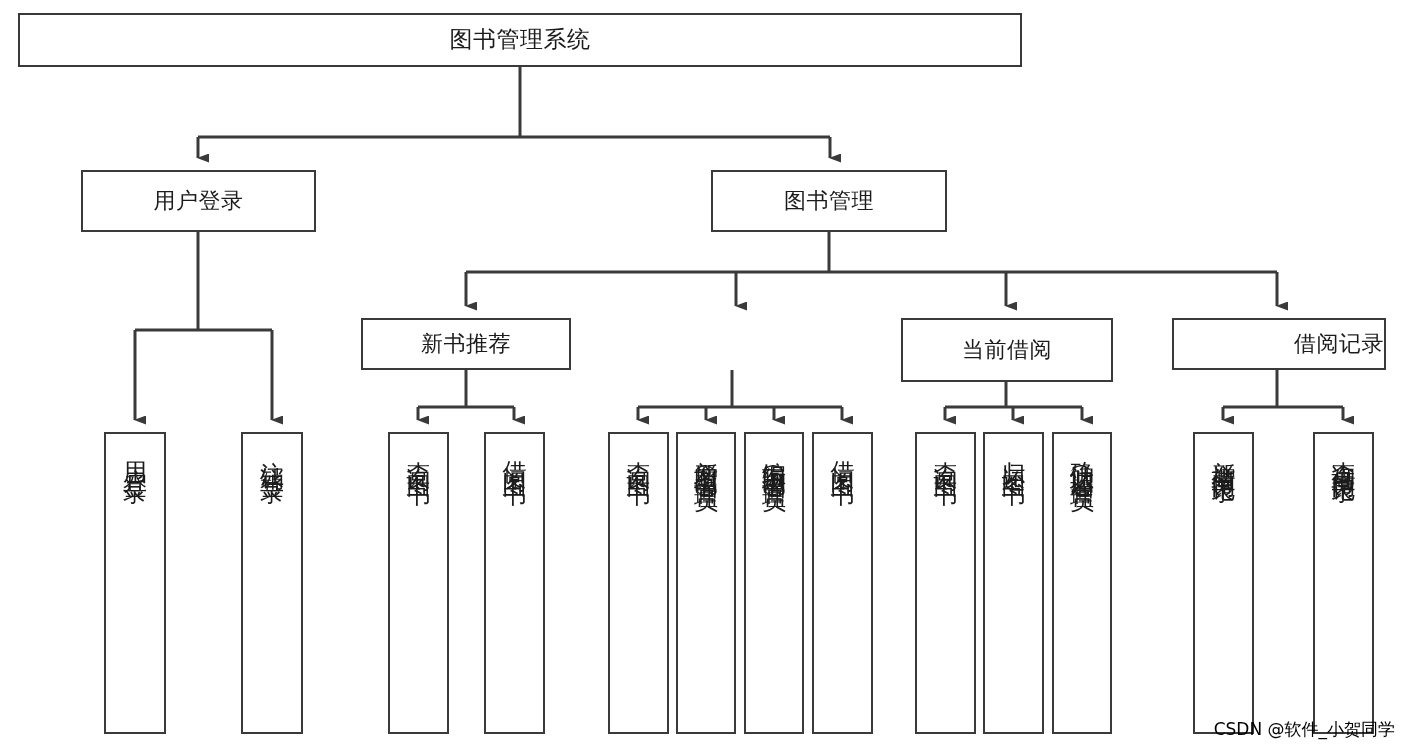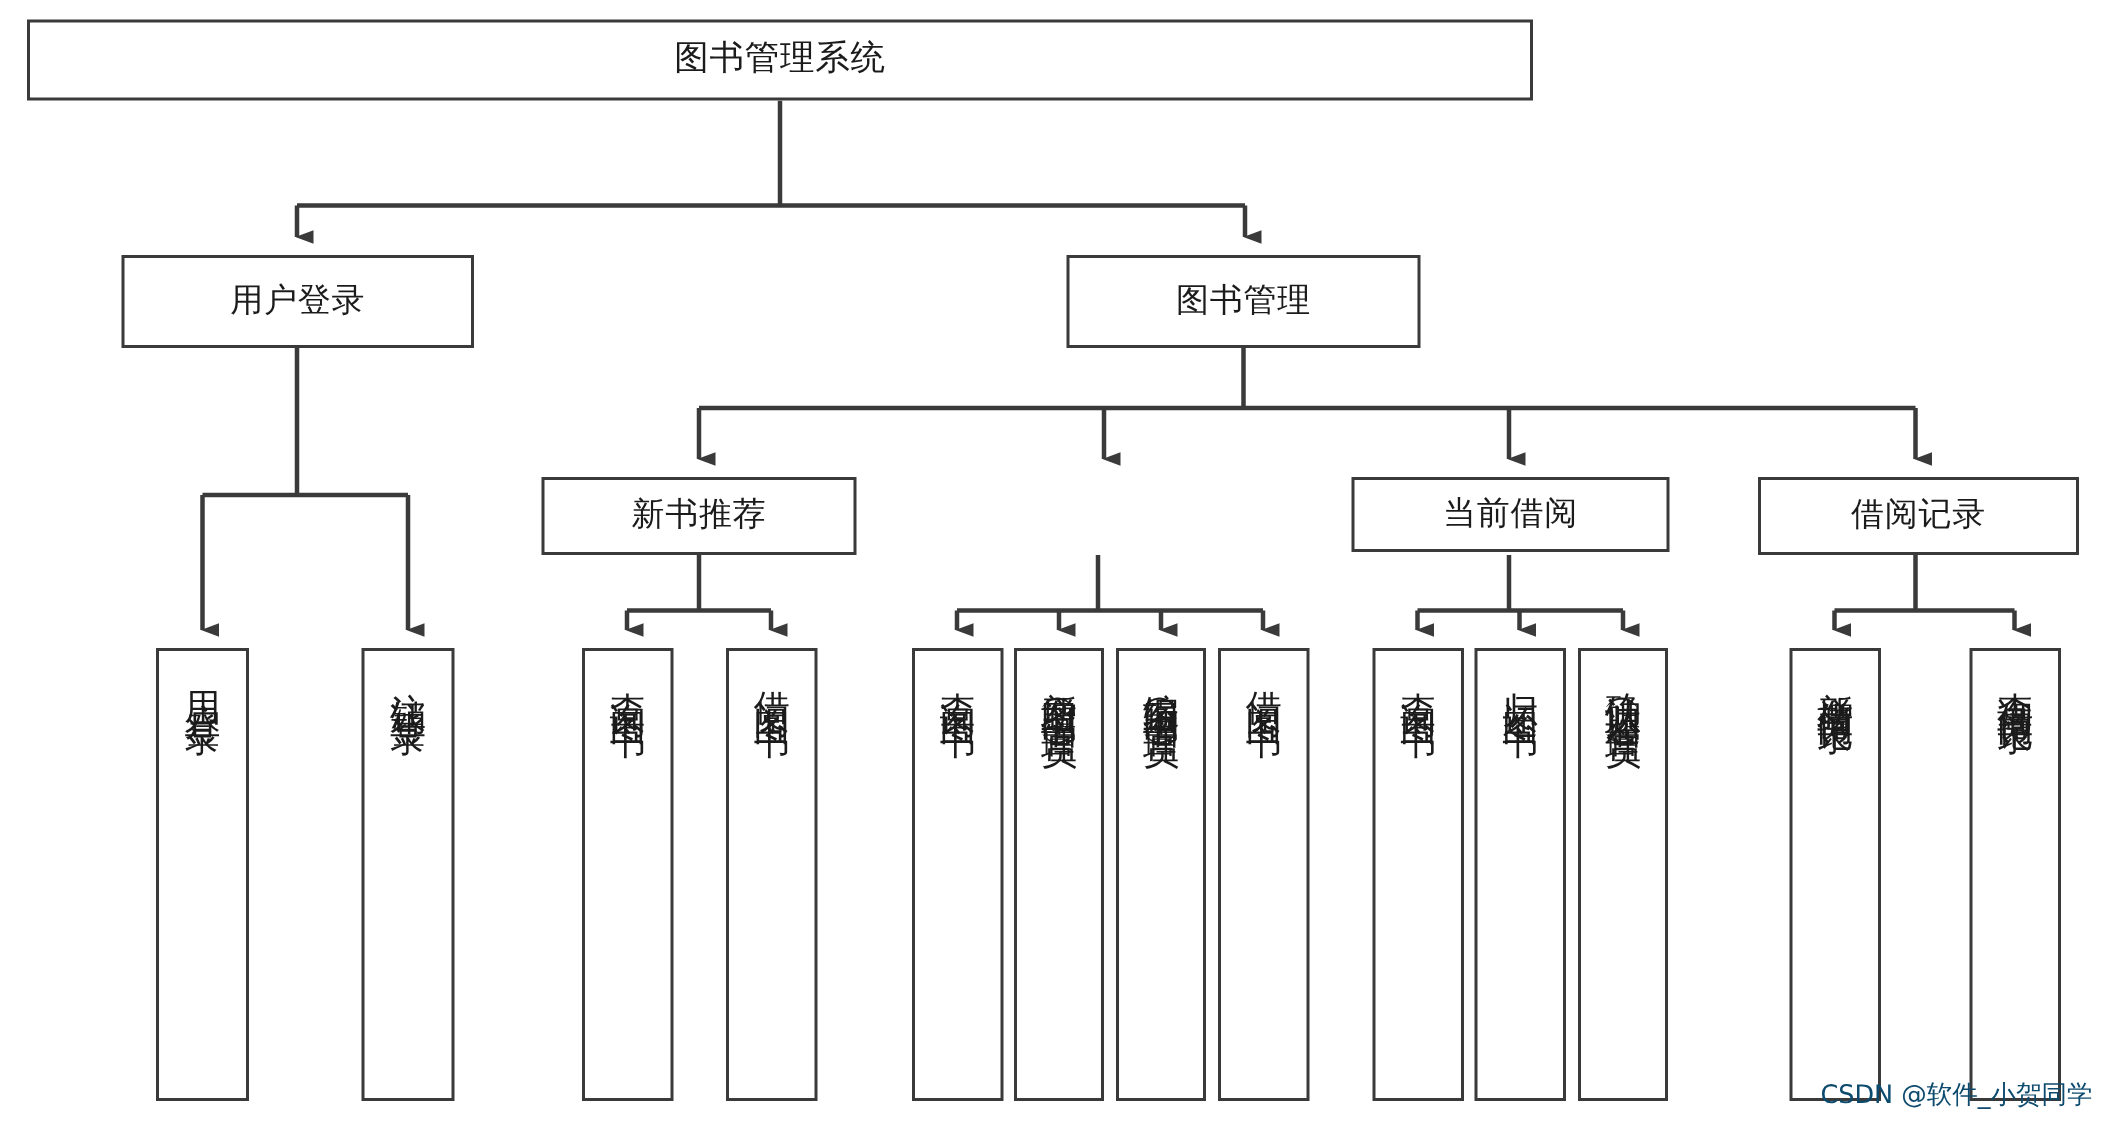--- a/index.html
+++ b/index.html
@@ -67,21 +67,21 @@
     letter-spacing: 7px;
   }
   .node.vert.tall-text .node-label {
     letter-spacing: 4px;
   }
   #watermark {
     position: absolute;
     right: 10px;
     bottom: 6px;
     font-size: 17px;
-    color: #0c4a6e;
+    color: #000000;
     z-index: 6;
     white-space: nowrap;
     font-family: "DejaVu Sans", "Liberation Sans", sans-serif;
   }
 </style>
 </head>
 <body>
 
 <div id="diagram-root">
 
@@ -145,25 +145,25 @@
 
   <div class="node horiz" style="left:361px; top:318px; width:210px; height:52px;">
     <span class="node-label">新书推荐</span>
   </div>
 
   <div class="node horiz" style="left:711px; top:170px; width:236px; height:62px;">
     <span class="node-label">图书管理</span>
   </div>
 
 
-  <div class="node horiz" style="left:901px; top:318px; width:212px; height:50px;">
+  <div class="node horiz" style="left:901px; top:318px; width:212px; height:64px;">
     <span class="node-label">当前借阅</span>
   </div>
 
-  <div class="node horiz" style="left:1172px; top:318px; width:214px; height:52px;">
+  <div class="node horiz" style="left:1172px; top:318px; width:214px; height:52px;justify-content:flex-end;">
     <span class="node-label">借阅记录</span>
   </div>
 
   <div class="node vert" style="left:104px; top:432px; width:62px; height:302px;">
     <span class="node-label">用户登录</span>
   </div>
 
   <div class="node vert" style="left:241px; top:432px; width:62px; height:302px;">
     <span class="node-label">注销登录</span>
   </div>

